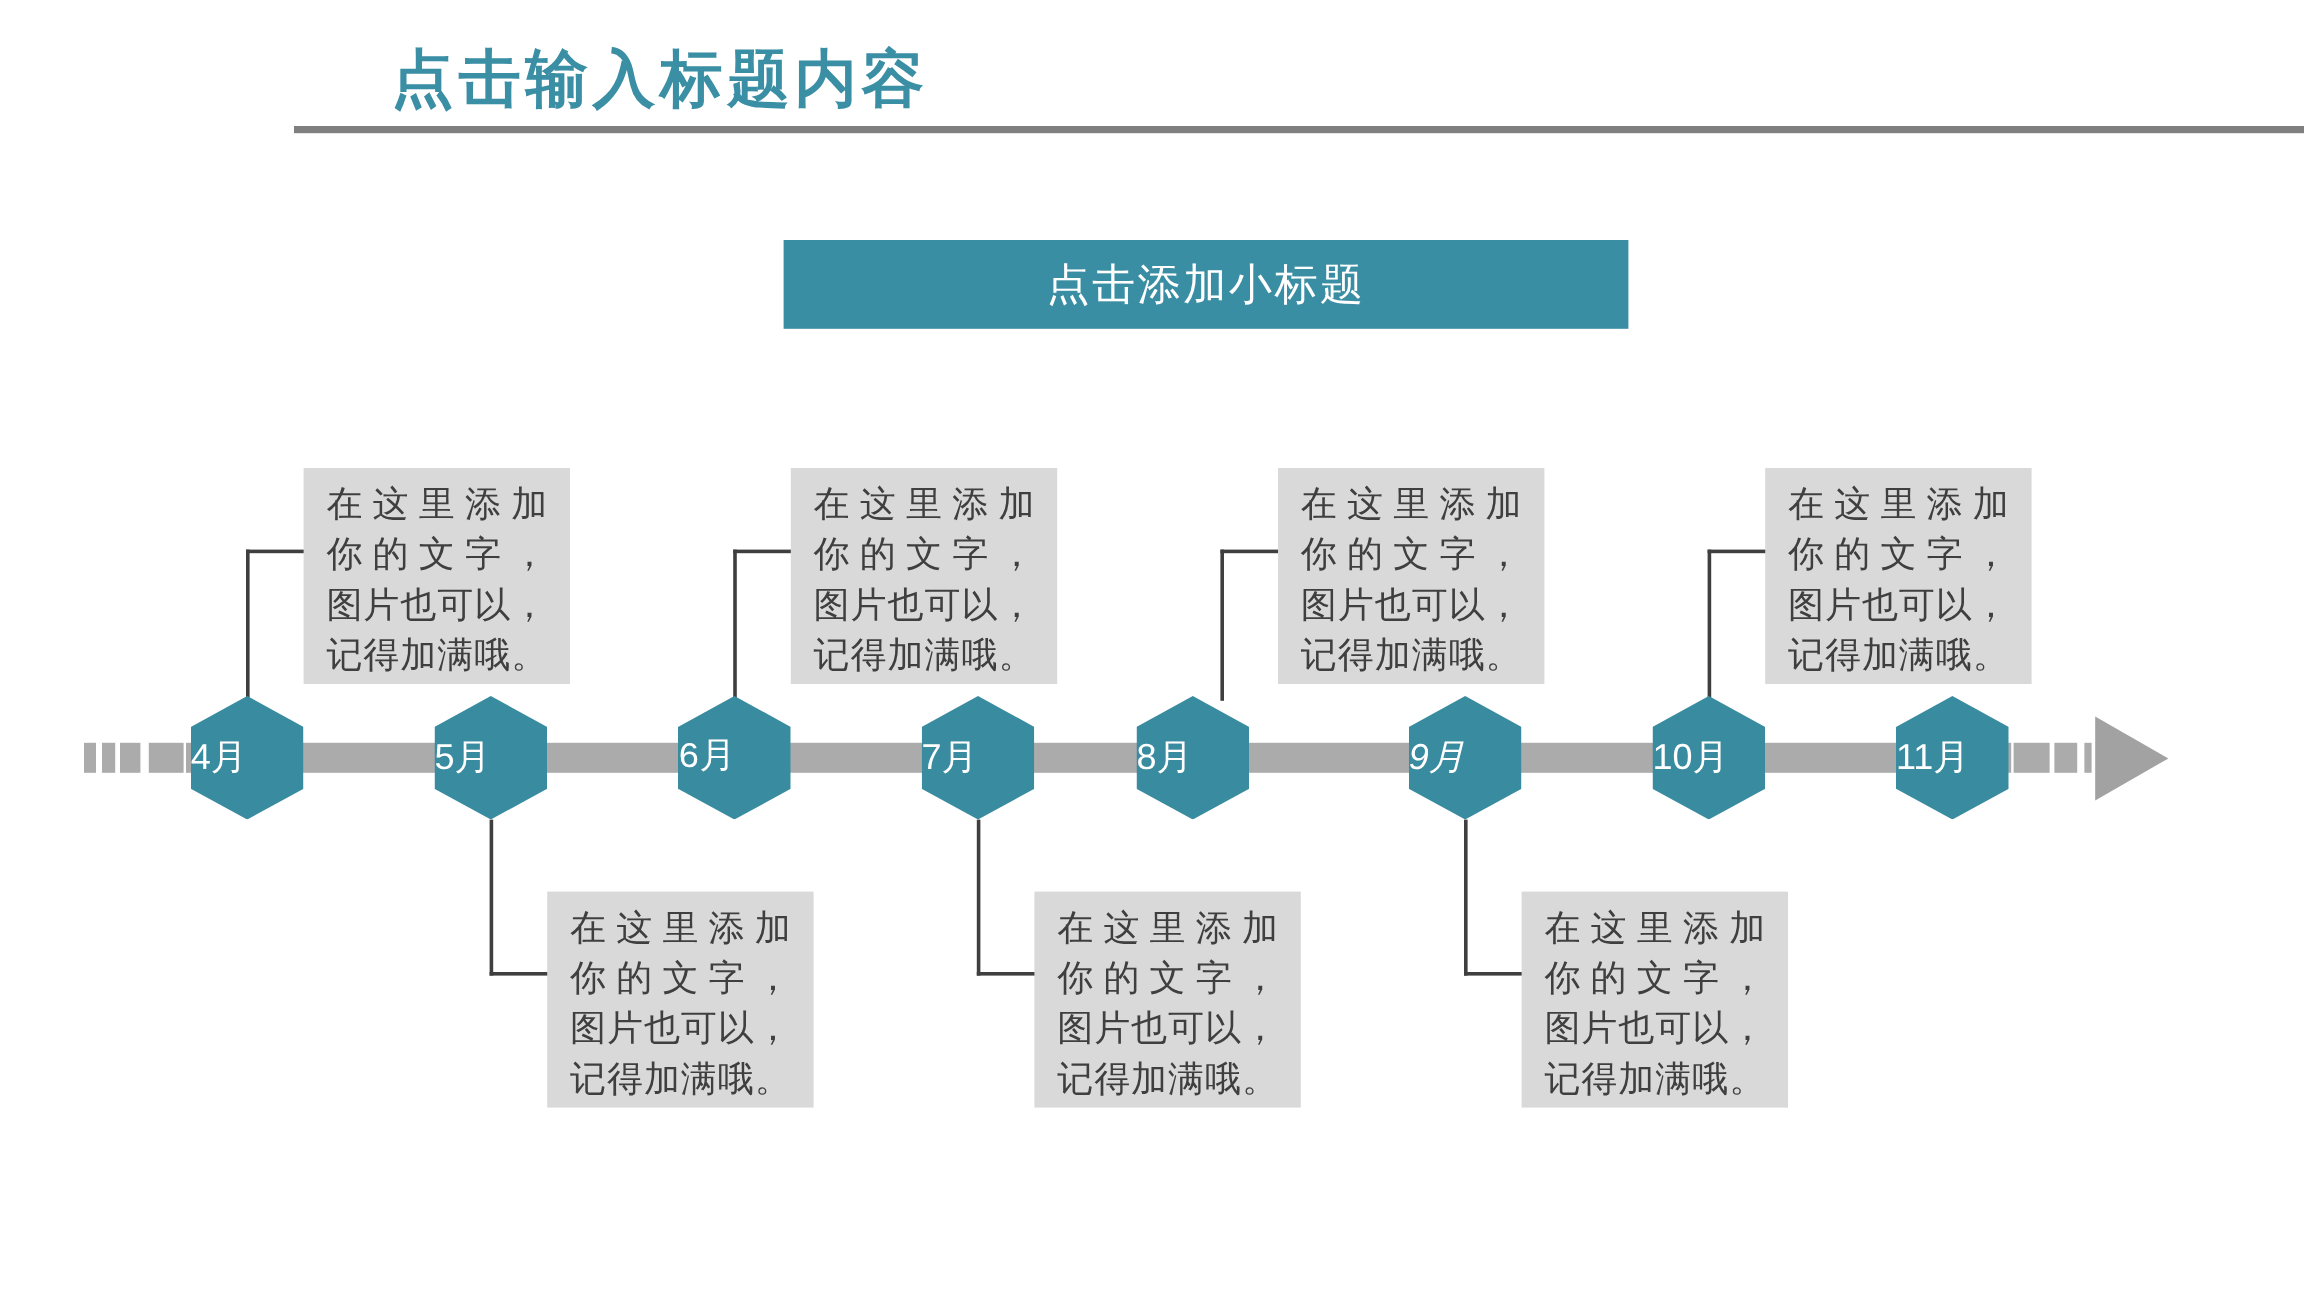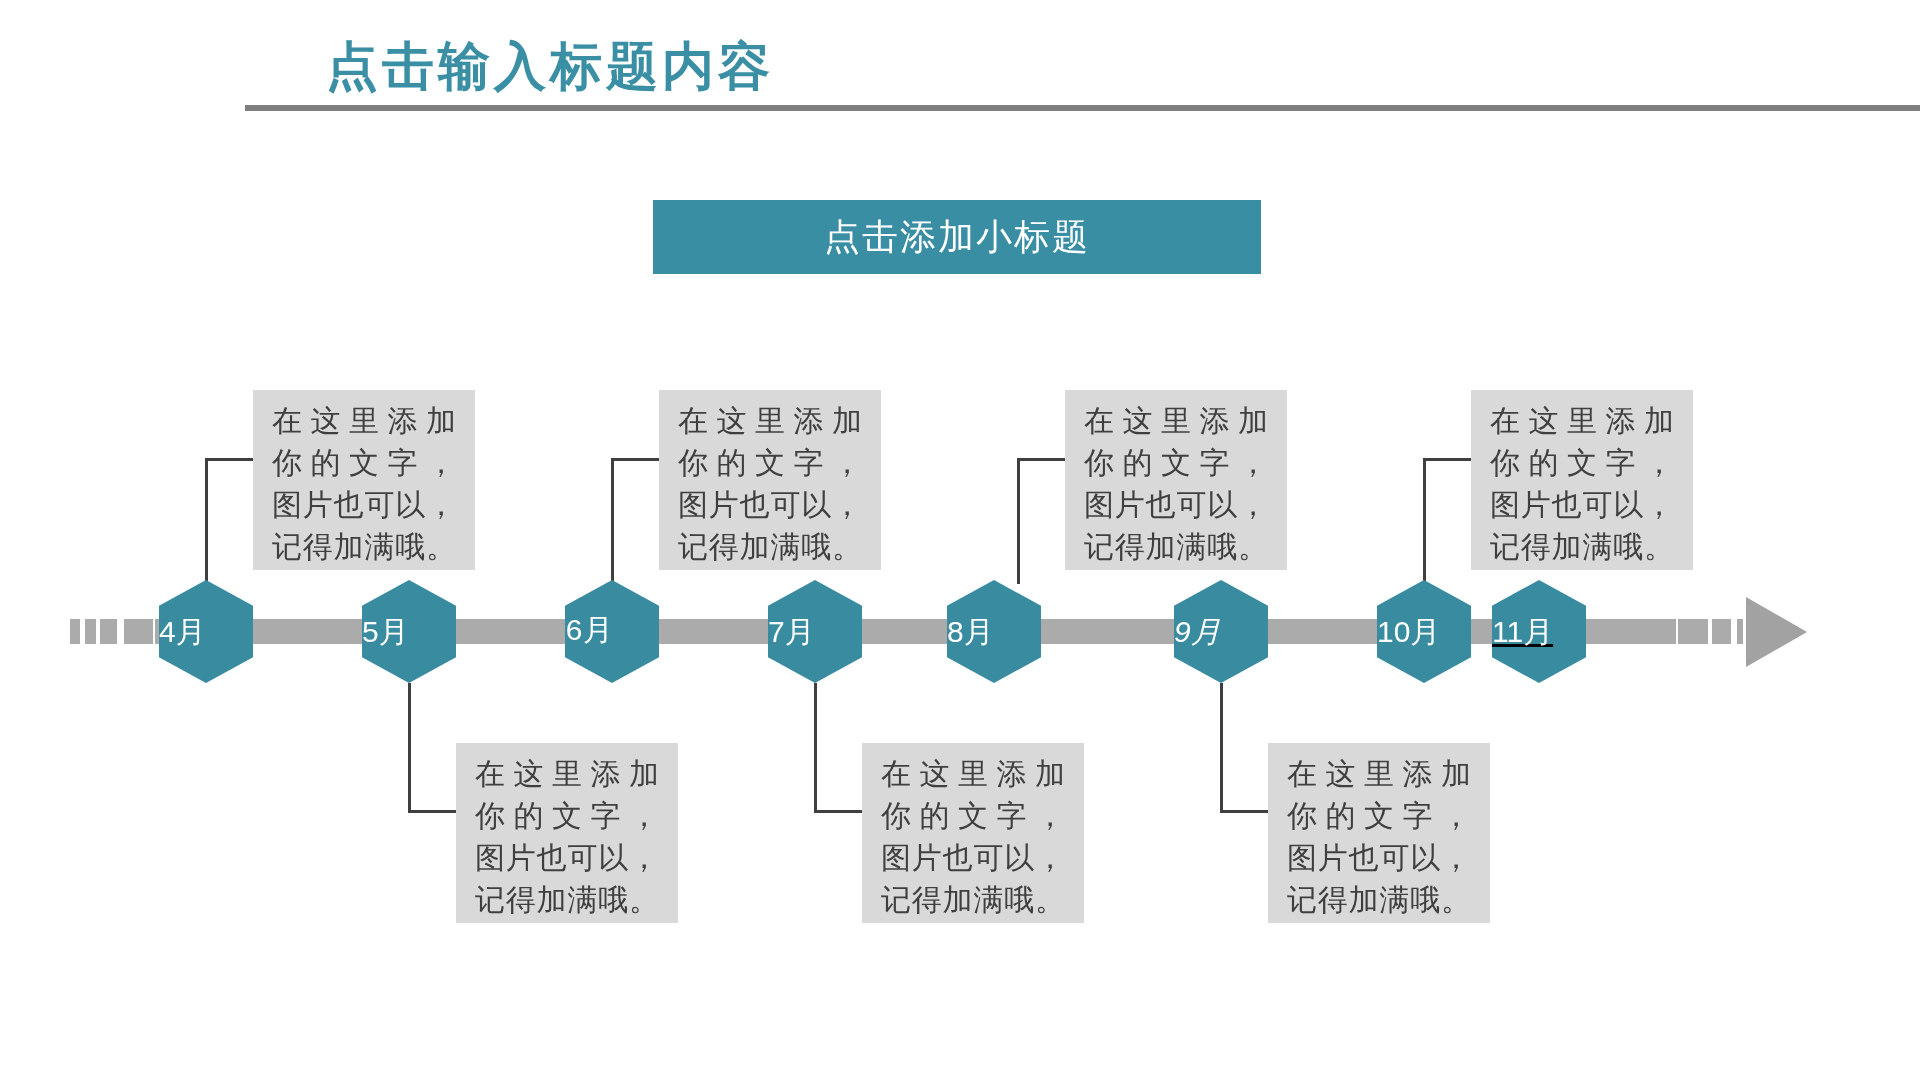--- a/index.html
+++ b/index.html
@@ -19,21 +19,21 @@
     font-size:52px;font-weight:bold;line-height:1.1;letter-spacing:4px;
     color:var(--accent);
     margin-left:32px;
   }
   .header-rule{
     position:absolute;left:245px;top:105px;width:1675px;height:6px;
     background:var(--rule);
   }
   
   .banner{
-    position:absolute;left:653px;top:200px;width:608px;height:74px;
+    position:absolute;left:653px;top:200px;width:704px;height:74px;
     background:var(--banner);
     display:flex;align-items:center;justify-content:center;
     color:#ffffff;font-size:36px;letter-spacing:2px;
   }
   
   .bar-seg{
     position:absolute;top:619px;height:25px;background:var(--bar);
   }
   .arrow-head{
     position:absolute;top:597px;width:0;height:0;
@@ -338,18 +338,18 @@
           <span>得</span>
           <span>加</span>
           <span>满</span>
           <span>哦</span>
           <span>。</span>
         </div>
       </div>
       <div class="hexagon" style="left: 1377px;">
         <div class="month-label">10月</div>
       </div>
-      <div class="hexagon" style="left: 1492px; text-decoration: underline;">
+      <div class="hexagon" style="left: 1580px;">
         <div class="month-label">11月</div>
       </div>
     </div>
 
 </div>
 
 </body></html>

